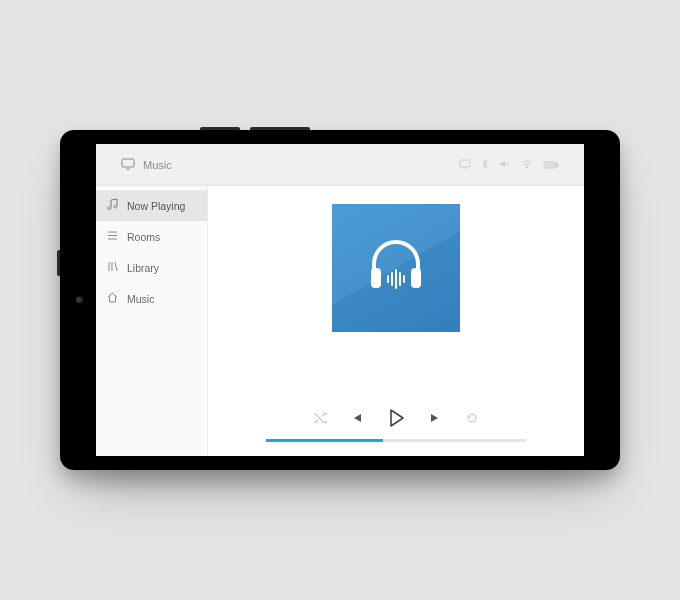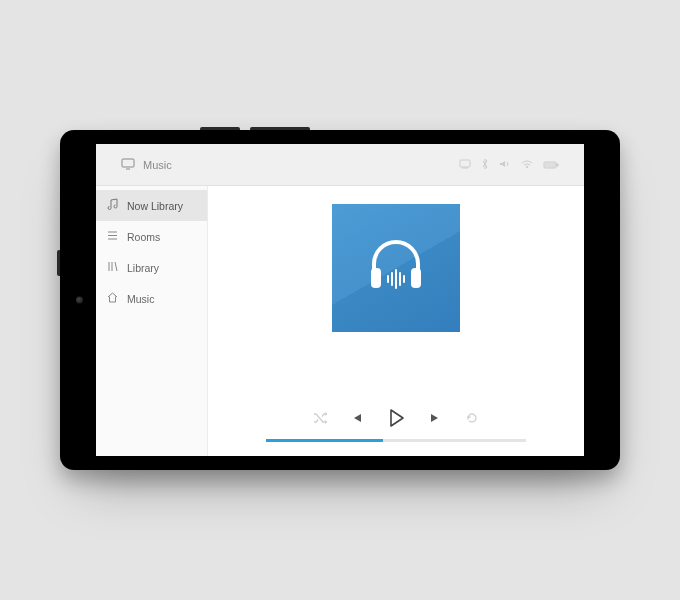--- a/index.html
+++ b/index.html
@@ -205,21 +205,21 @@
 
     <div class="body">
 
       <div class="sidebar">
         <div class="nav-item active">
           <span>
             <svg width="13" height="13" viewBox="0 0 13 13" fill="none" stroke="#777" stroke-width="1">
                 <path d="M5 2 L11 1 V8.5 a1.5 1.5 0 1 1 -1.5 -1.5 M5 2 V10 a1.5 1.5 0 1 1 -1.5 -1.5"></path>
               </svg>
           </span>
-          <span>Now Library</span>
+          <span>Now Playing</span>
         </div>
         <div class="nav-item">
           <span>
             <svg width="13" height="13" viewBox="0 0 13 13" fill="none" stroke="#888" stroke-width="1.2">
                 <path d="M2 3 h9 M2 6.5 h9 M2 10 h9"></path>
               </svg>
           </span>
           <span>Rooms</span>
         </div>
         <div class="nav-item">

